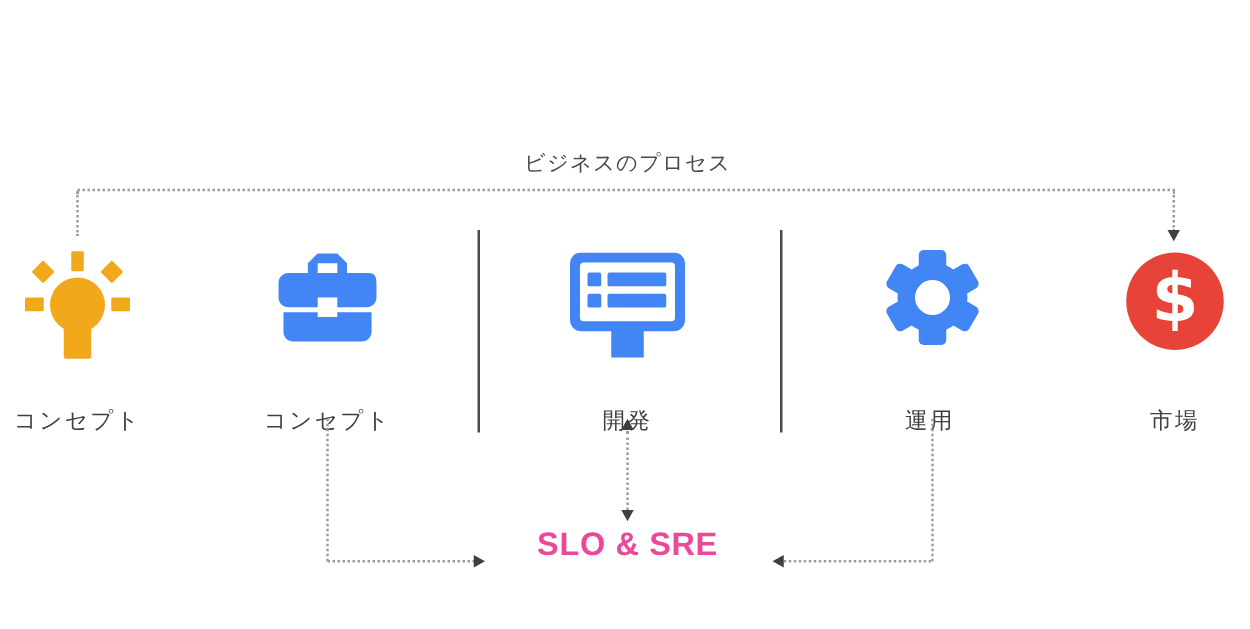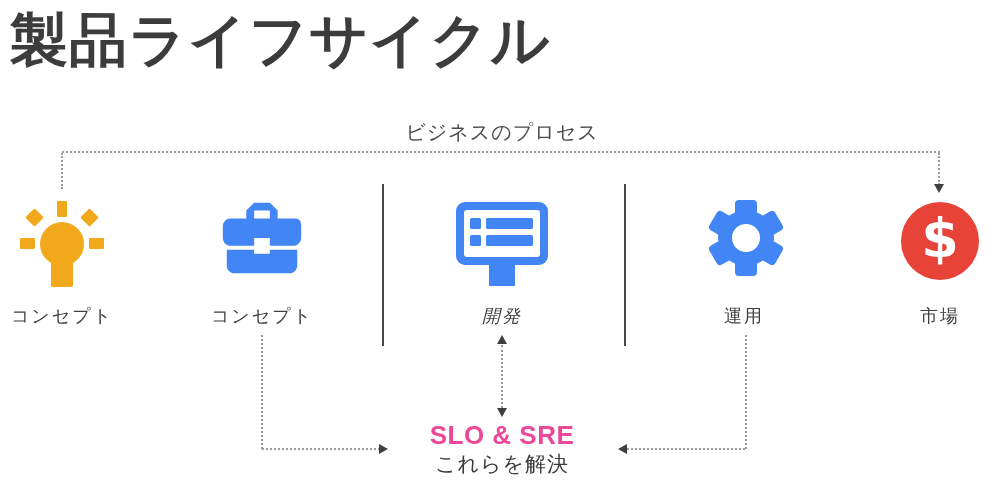--- a/index.html
+++ b/index.html
@@ -10,21 +10,21 @@
     overflow:hidden; color:#3C3C3C;
   }
   .abs { position:absolute; }
   .center-x { transform:translateX(-50%); white-space:nowrap; }
 
   .page-title {
     left:10px; top:2px; font-size:58px; font-weight:900;
     letter-spacing:1px; color:#3C3C3C;
   }
   .process-label {
-    left:502px; top:119px; font-size:20px; color:#4B4B4B; letter-spacing:1px;
+    left:502px; top:119px; font-size:17px; color:#4B4B4B; letter-spacing:1px;
   }
 
   .dot-h { border-top:2px dotted #9C9C9C; height:0; }
   .dot-v { border-left:2px dotted #9C9C9C; width:0; }
 
   .top-line   { left:62px;  top:151px; width:878px; }
   .vt-left    { left:61px;  top:153px; height:36px; }
   .vt-right   { left:938px; top:153px; height:32px; }
 
   .vt-center  { left:501px; top:345px; height:63px; }
@@ -43,24 +43,24 @@
   .a-up-c   { left:497px; top:335px; }
   .a-down-c { left:497px; top:408px; }
   .a-biz    { left:379px; top:444px; }
   .a-ops    { left:618px; top:444px; }
 
   .divider { width:2px; background:#4A4A4A; top:184px; height:162px; }
   .div-1 { left:382px; }
   .div-2 { left:624px; }
 
   .stage-label {
-    top:304px; font-size:18px; color:#3F3F3F; letter-spacing:2px; font-weight:500;
+    top:324px; font-size:18px; color:#3F3F3F; letter-spacing:2px; font-weight:500;
   }
   .lbl-concept { left:62px; }  .lbl-business { left:262px; }
-  .lbl-dev     { left:502px;font-style:italic; } .lbl-ops      { left:744px;font-family:Liberation Mono, monospace; }
+  .lbl-dev     { left:502px; } .lbl-ops      { left:744px;font-family:Liberation Mono, monospace; }
   .lbl-market  { left:940px; }
 
   .icon-box { line-height:0; }
   .ic-lightbulb { left:12px;  top:195px; }
   .ic-briefcase { left:215px; top:191px; }
   .ic-monitor   { left:456px; top:202px; }
   .ic-gear      { left:706px; top:198px; }
 
   .dollar-circle {
     left:901px; top:202px; width:78px; height:78px; border-radius:50%;
@@ -78,21 +78,20 @@
   }
   .callout-sub {
     left:502px; top:450px; font-size:21px; color:#3C3C3C; letter-spacing:1px;
   }
 </style>
 </head>
 <body>
 
 <div id="slide">
 
-  <div class="abs page-title">製品ライフサイクル</div>
 
   <div class="abs process-label center-x">ビジネスのプロセス</div>
 
   <div class="abs dot-h top-line"></div>
   <div class="abs dot-v vt-left"></div>
   <div class="abs dot-v vt-right"></div>
   <div class="abs arr arr-down a-market"></div>
 
   <div class="abs icon-box ic-lightbulb">
     <svg width="100" height="100" viewBox="0 0 100 100">
@@ -159,15 +158,14 @@
 
   <div class="abs dot-v vt-biz"></div>
   <div class="abs dot-h hz-biz"></div>
   <div class="abs arr arr-right a-biz"></div>
 
   <div class="abs dot-v vt-ops"></div>
   <div class="abs dot-h hz-ops"></div>
   <div class="abs arr arr-left a-ops"></div>
 
   <div class="abs callout-title center-x">SLO &amp; SRE</div>
-  <div class="abs callout-sub center-x">これらを解決</div>
 
 </div>
 
 </body></html>

